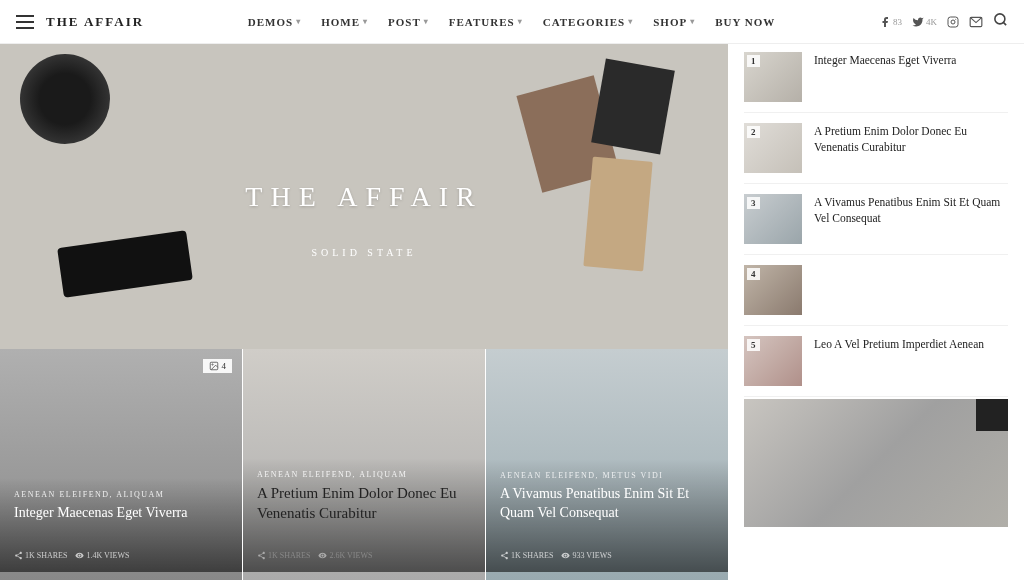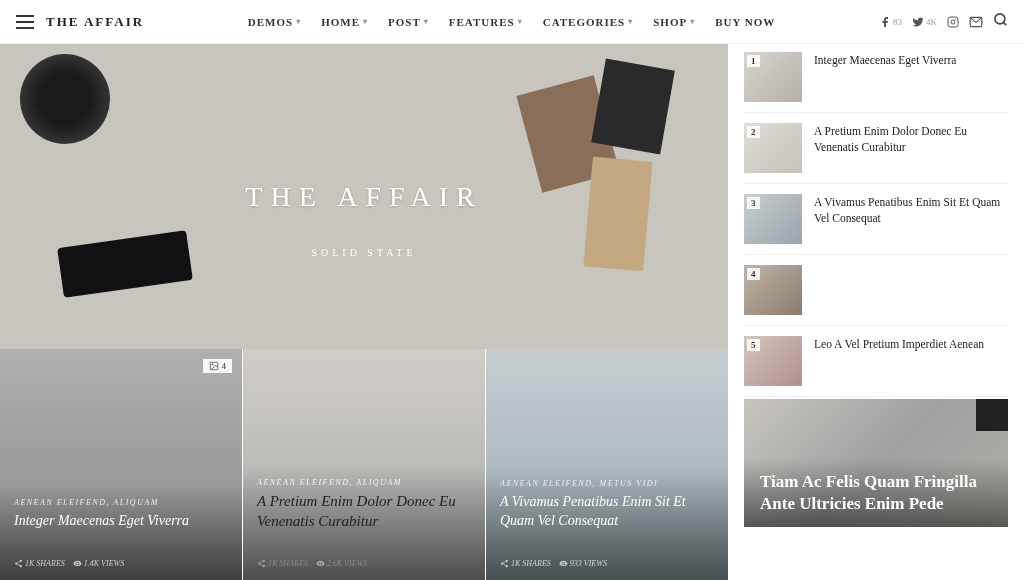--- a/index.html
+++ b/index.html
@@ -149,26 +149,25 @@
       height: 100%;
       background-size: cover;
       background-position: center;
     }
     .card-1-bg { background: linear-gradient(180deg, #b0b0b0 0%, #888 100%); }
     .card-2-bg { background: linear-gradient(180deg, #d0cdc8 0%, #aaa 100%); }
     .card-3-bg { background: linear-gradient(180deg, #c5cdd0 0%, #99aab0 100%); }
 
     .card-overlay {
       position: absolute;
-      bottom: 0;
+      bottom: 8px;
       left: 0;
       right: 0;
       padding: 12px 14px;
       background: linear-gradient(transparent, rgba(0,0,0,0.55));
-      font-style: italic;
     }
     .card-category {
       font-size: 8px;
       letter-spacing: 1.5px;
       text-transform: uppercase;
       color: rgba(255,255,255,0.85);
       margin-bottom: 5px;
     }
     .card-title {
       font-size: 14px;
@@ -483,18 +482,15 @@
           <span class="sidebar-rank">5</span>
         </div>
         <div class="sidebar-text">
           <div class="sidebar-title">Leo A Vel Pretium Imperdiet Aenean</div>
         </div>
       </li>
     </ul>
 
     <div class="sidebar-banner">
       <div class="banner-corner"></div>
-      <div class="banner-overlay">
-        <div class="banner-title">Tiam Ac Felis Quam Fringilla Ante Ultricies Enim Pede</div>
-      </div>
     </div>
   </aside>
 </div>
 
 </body></html>

